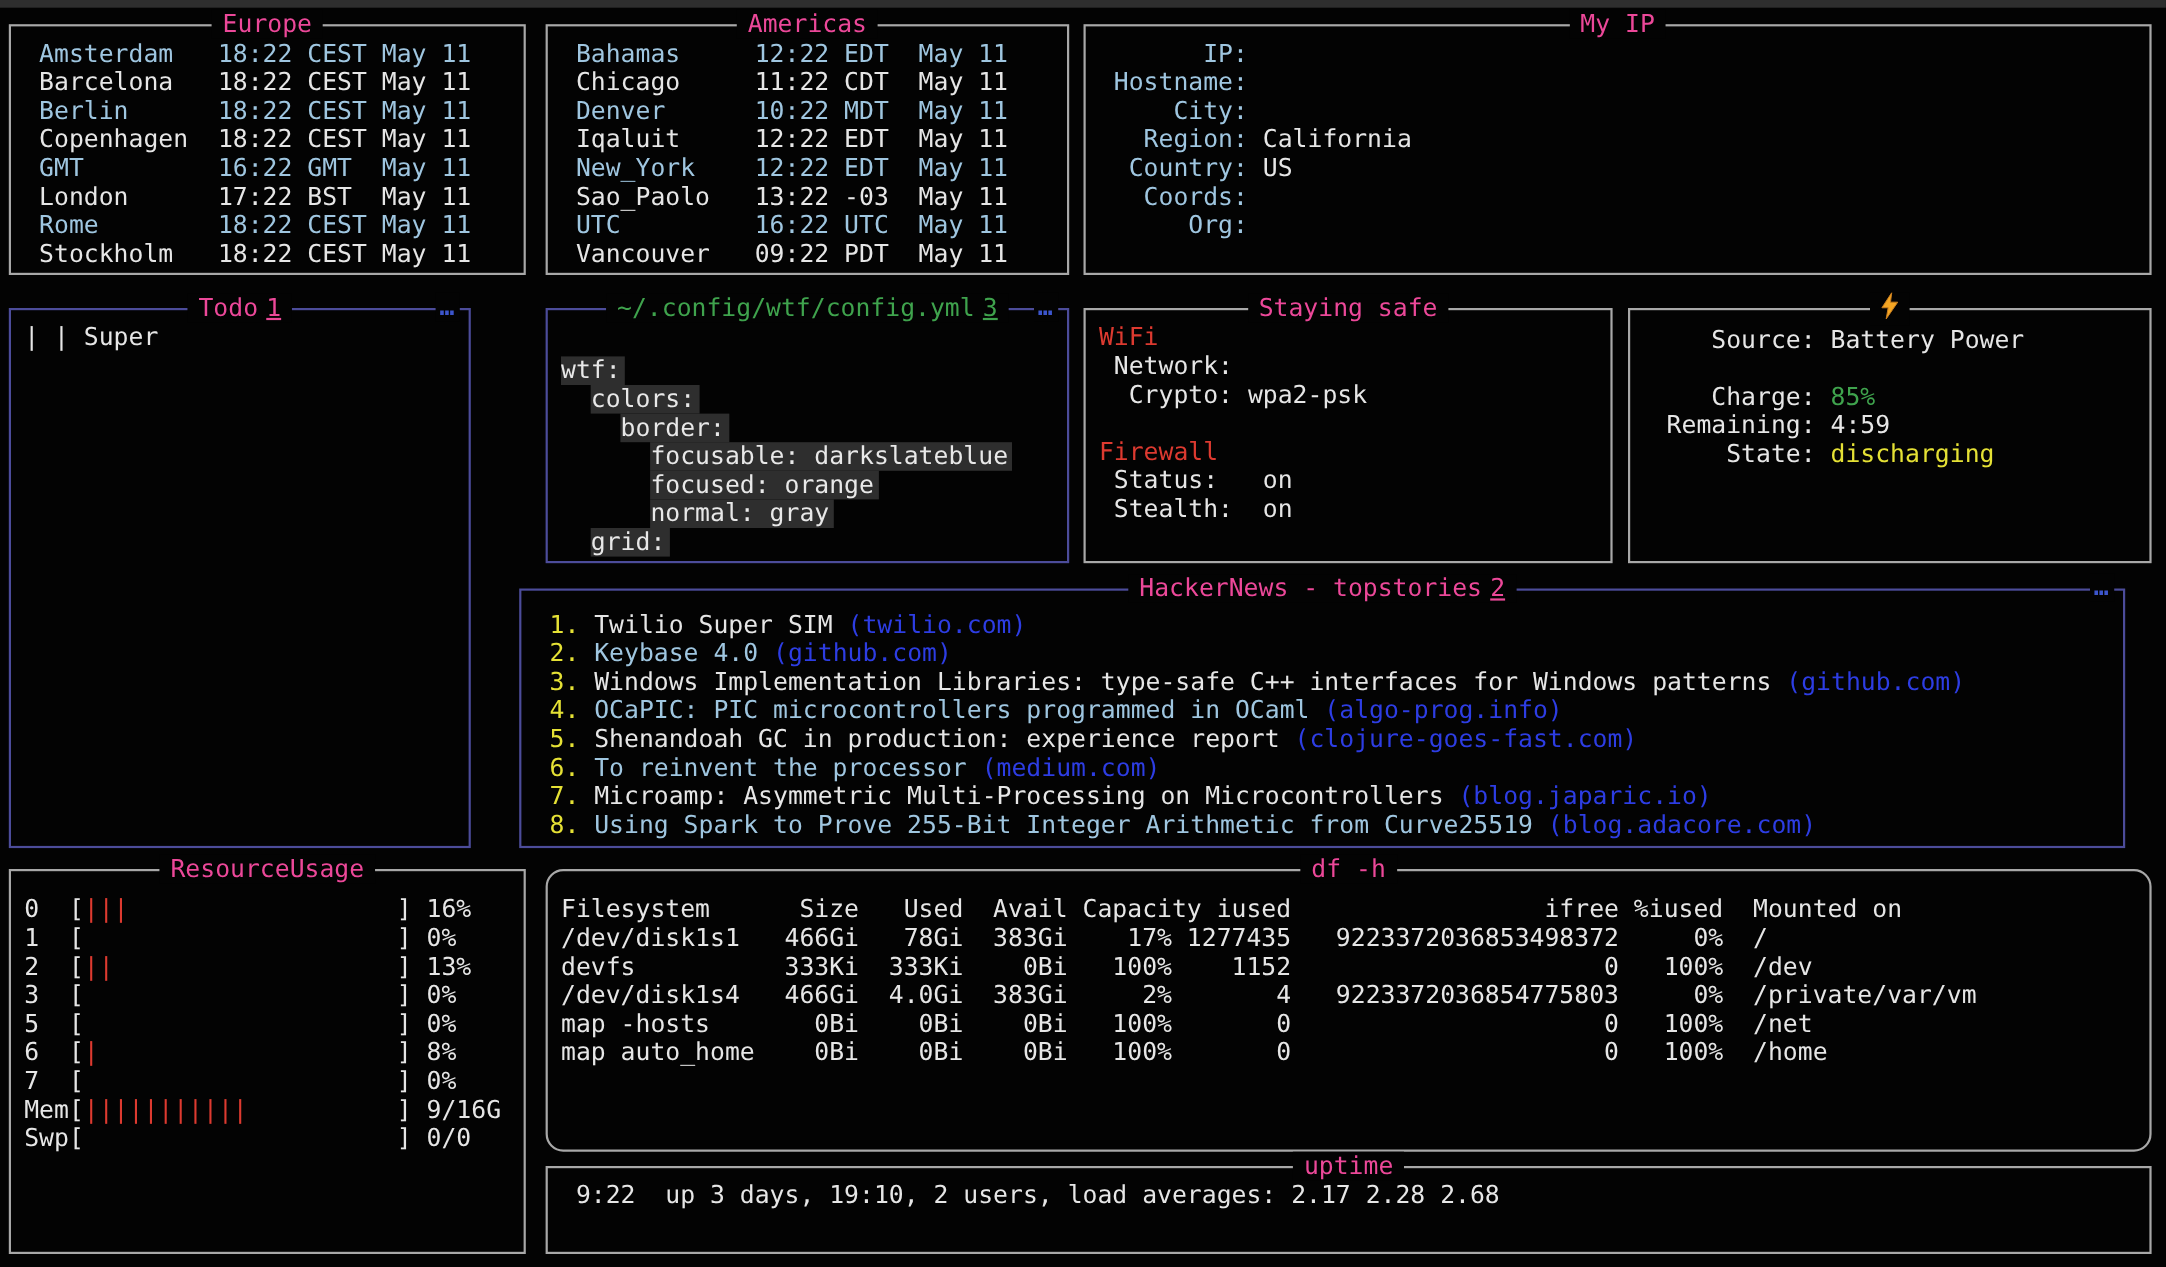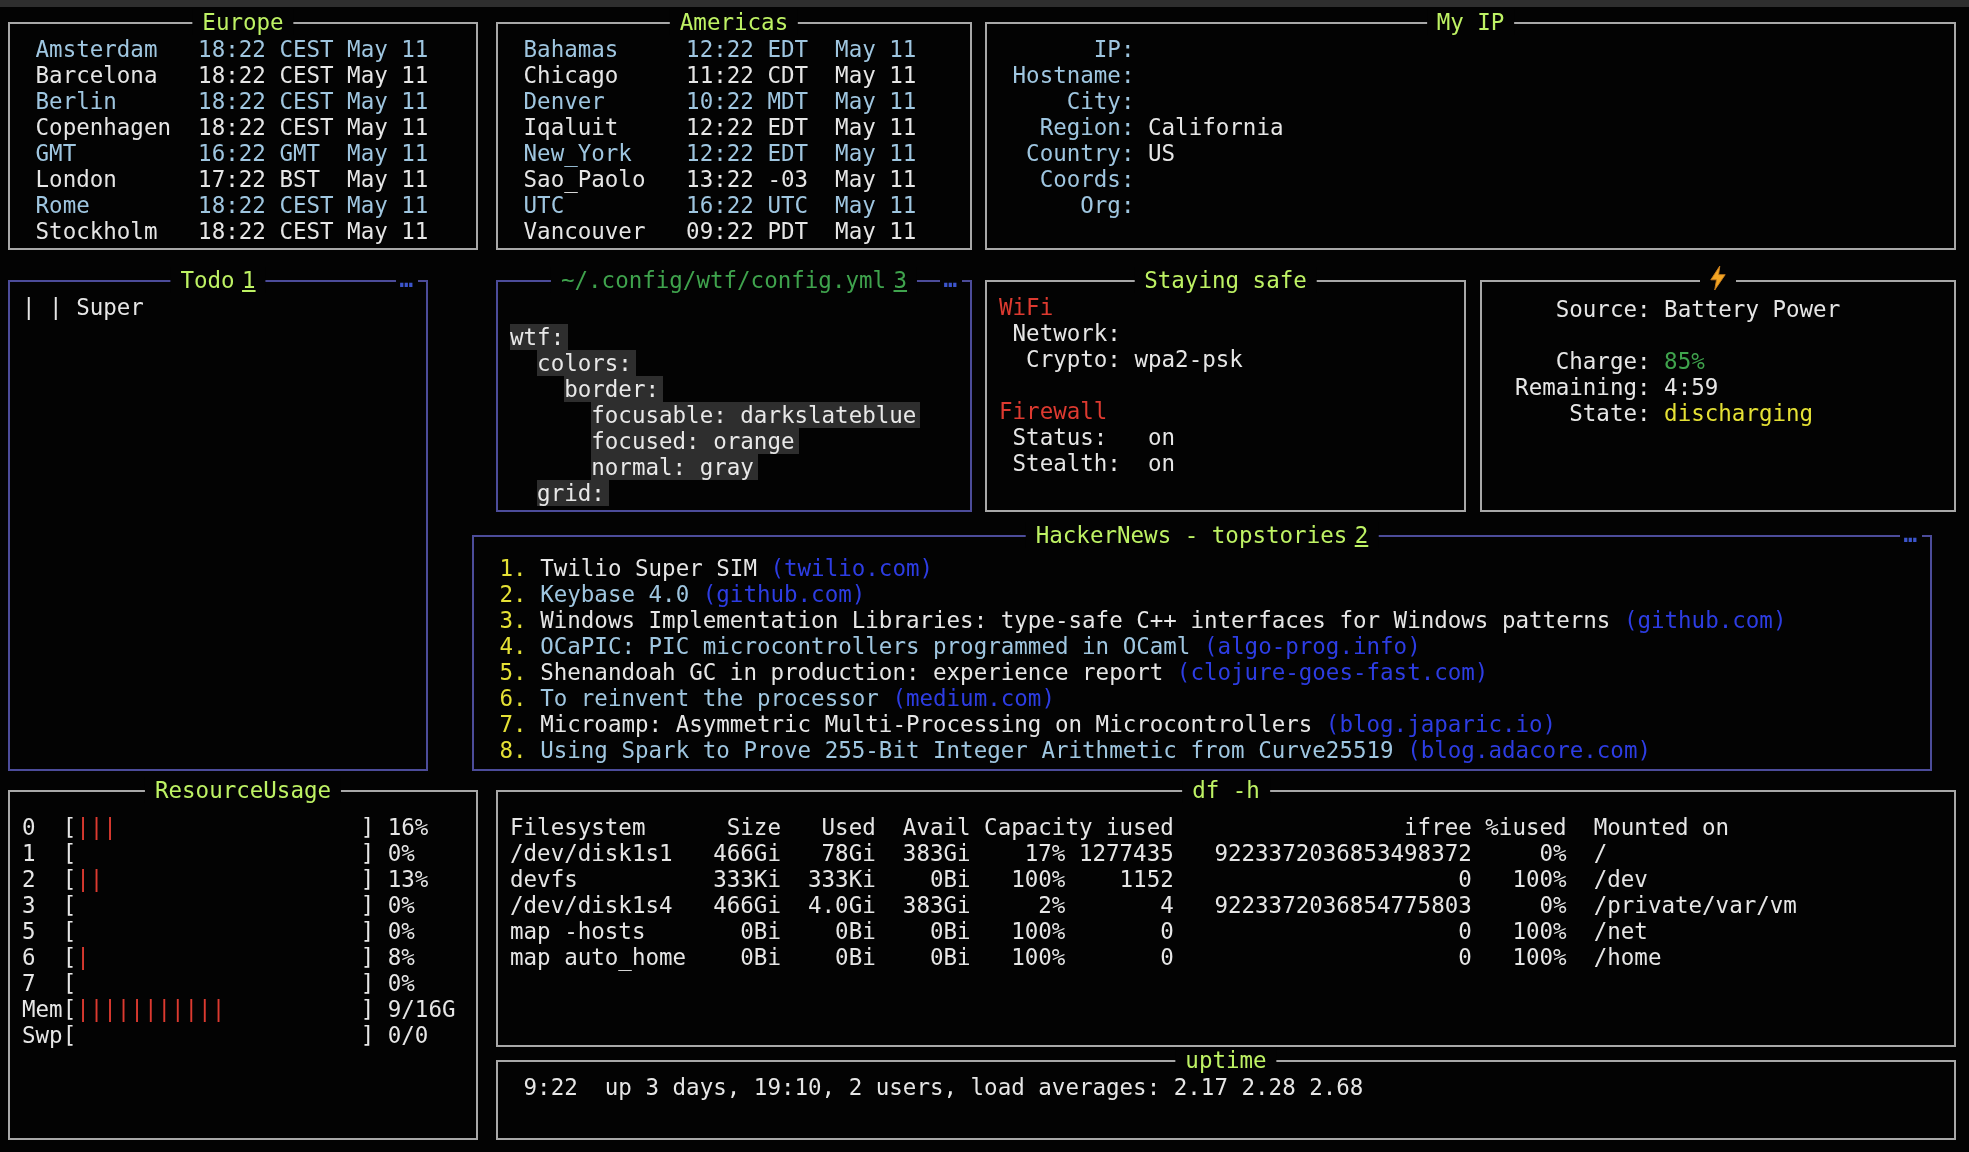--- a/index.html
+++ b/index.html
@@ -6,21 +6,21 @@
   body{
     position:relative;width:1969px;height:1152px;overflow:hidden;
     font-family:"DejaVu Sans Mono",monospace;font-size:22.5px;color:#e6e6e6;
     background:#030303;
   }
   .topbar{position:absolute;left:0;top:0;width:1969px;height:7px;background:#2e2e2e;}
   .panel{position:absolute;border:2px solid #a8a8a8;background:#030303;box-sizing:border-box;}
   .panel.focusable{border-color:#4c4c9a;}
   .ptitle{
     position:absolute;top:-15px;left:50%;transform:translateX(-50%);
-    background:#030303;padding:0 10px;white-space:pre;line-height:26px;color:#bef264;
+    background:#030303;padding:0 10px;white-space:pre;line-height:26px;color:#ec4899;
   }
   .ptitle.green{color:#3fa34d;}
   .fkey{text-decoration:underline;margin-left:0.55ch;}
   .dots{
     position:absolute;top:-16px;right:8px;background:#030303;color:#3c55cc;
     padding:0 3px;line-height:26px;letter-spacing:2px;font-weight:bold;
   }
   .content{position:absolute;left:0;top:0;right:0;bottom:0;padding:12px 4px 0 12px;overflow:hidden;}
   .line{white-space:pre;line-height:26px;height:26px;}
   .c-white{color:#e6e6e6;}
@@ -34,21 +34,21 @@
   
   #p-europe   {left:8px;   top:22px;  width:470px;  height:228px;}
   #p-americas {left:496px; top:22px;  width:476px;  height:228px;}
   #p-myip     {left:985px; top:22px;  width:971px;  height:228px;}
   #p-todo     {left:8px;   top:280px; width:420px;  height:491px;}
   #p-config   {left:496px; top:280px; width:476px;  height:232px;}
   #p-safety   {left:985px; top:280px; width:481px;  height:232px;}
   #p-battery  {left:1480px;top:280px; width:476px;  height:232px;text-decoration:underline;}
   #p-hn       {left:472px; top:535px; width:1460px; height:236px;}
   #p-resource {left:8px;   top:790px; width:470px;  height:350px;}
-  #p-df       {left:496px; top:790px; width:1460px; height:257px;}
+  #p-df       {left:496px; top:790px; width:1460px; height:257px;border-radius:16px;}
   #p-uptime   {left:496px; top:1060px;width:1460px; height:80px;}
   #p-config .content{padding-top:16px;}
   #p-hn .content{padding-top:18px;}
   #p-df .content{padding-top:22px;}
   #p-resource .content{padding-top:22px;}
   #p-battery .content{padding-top:14px;padding-left:6px;}
 </style>
 </head>
 <body>
 

